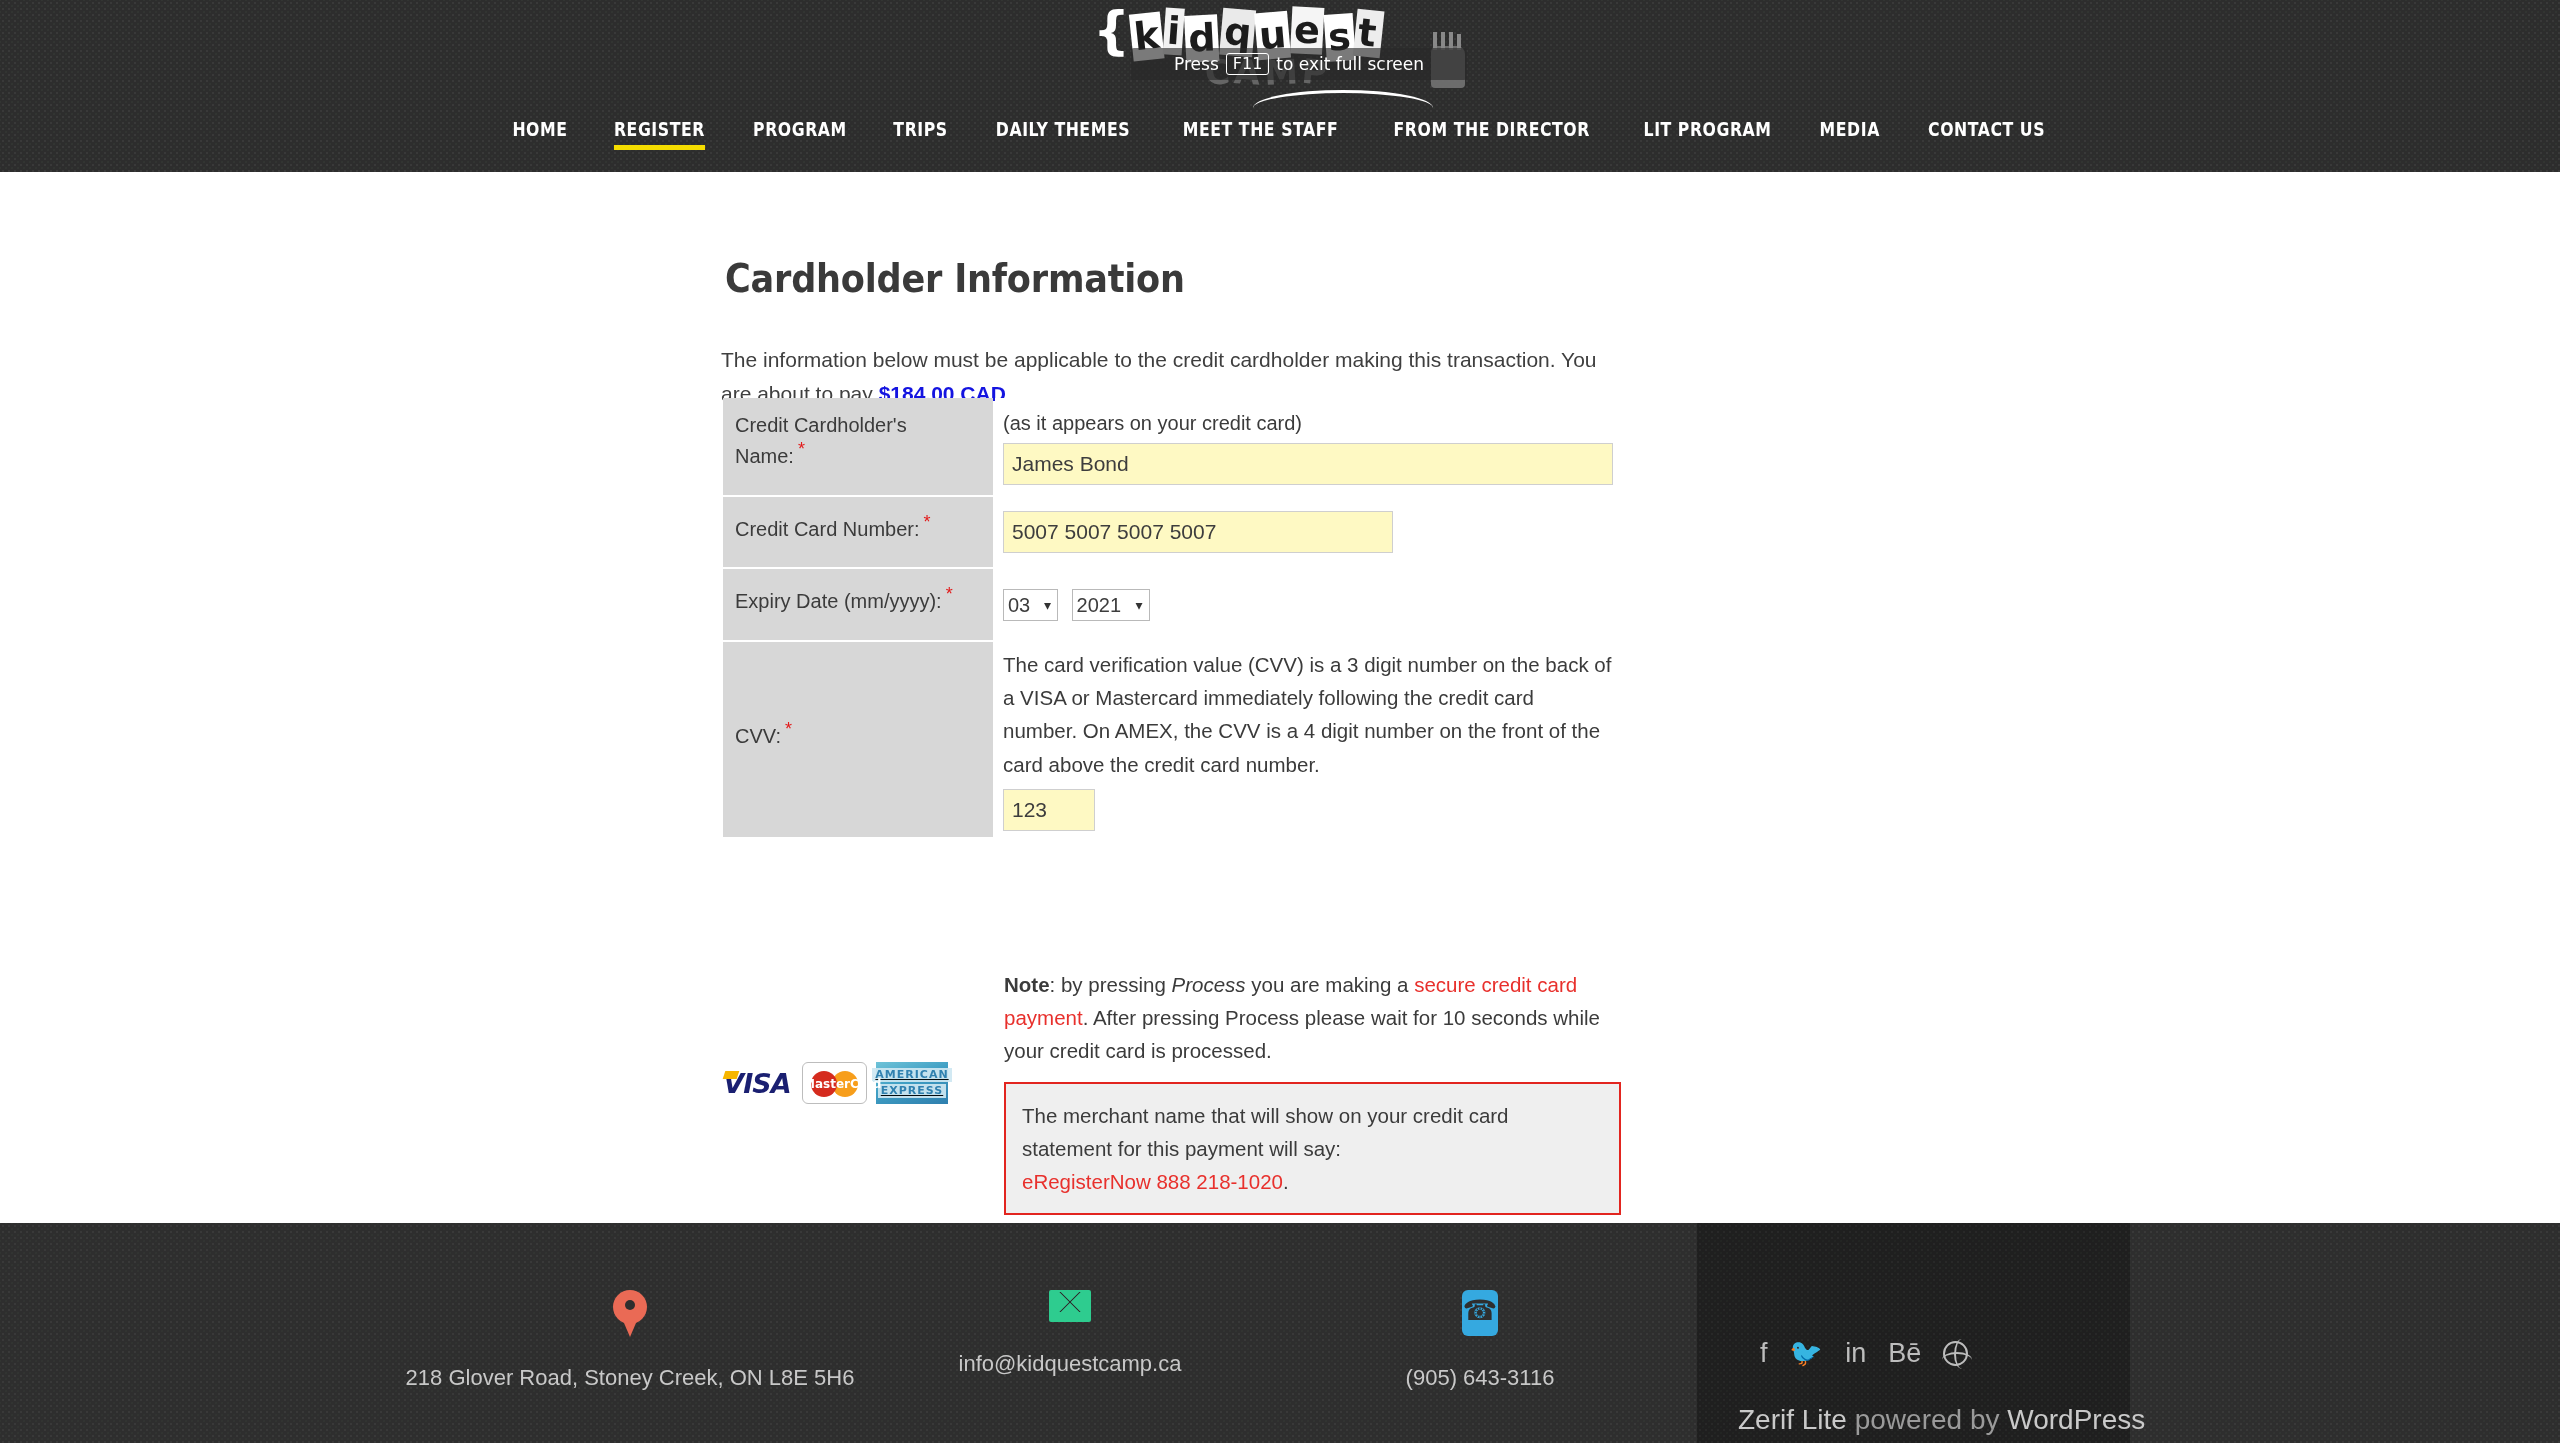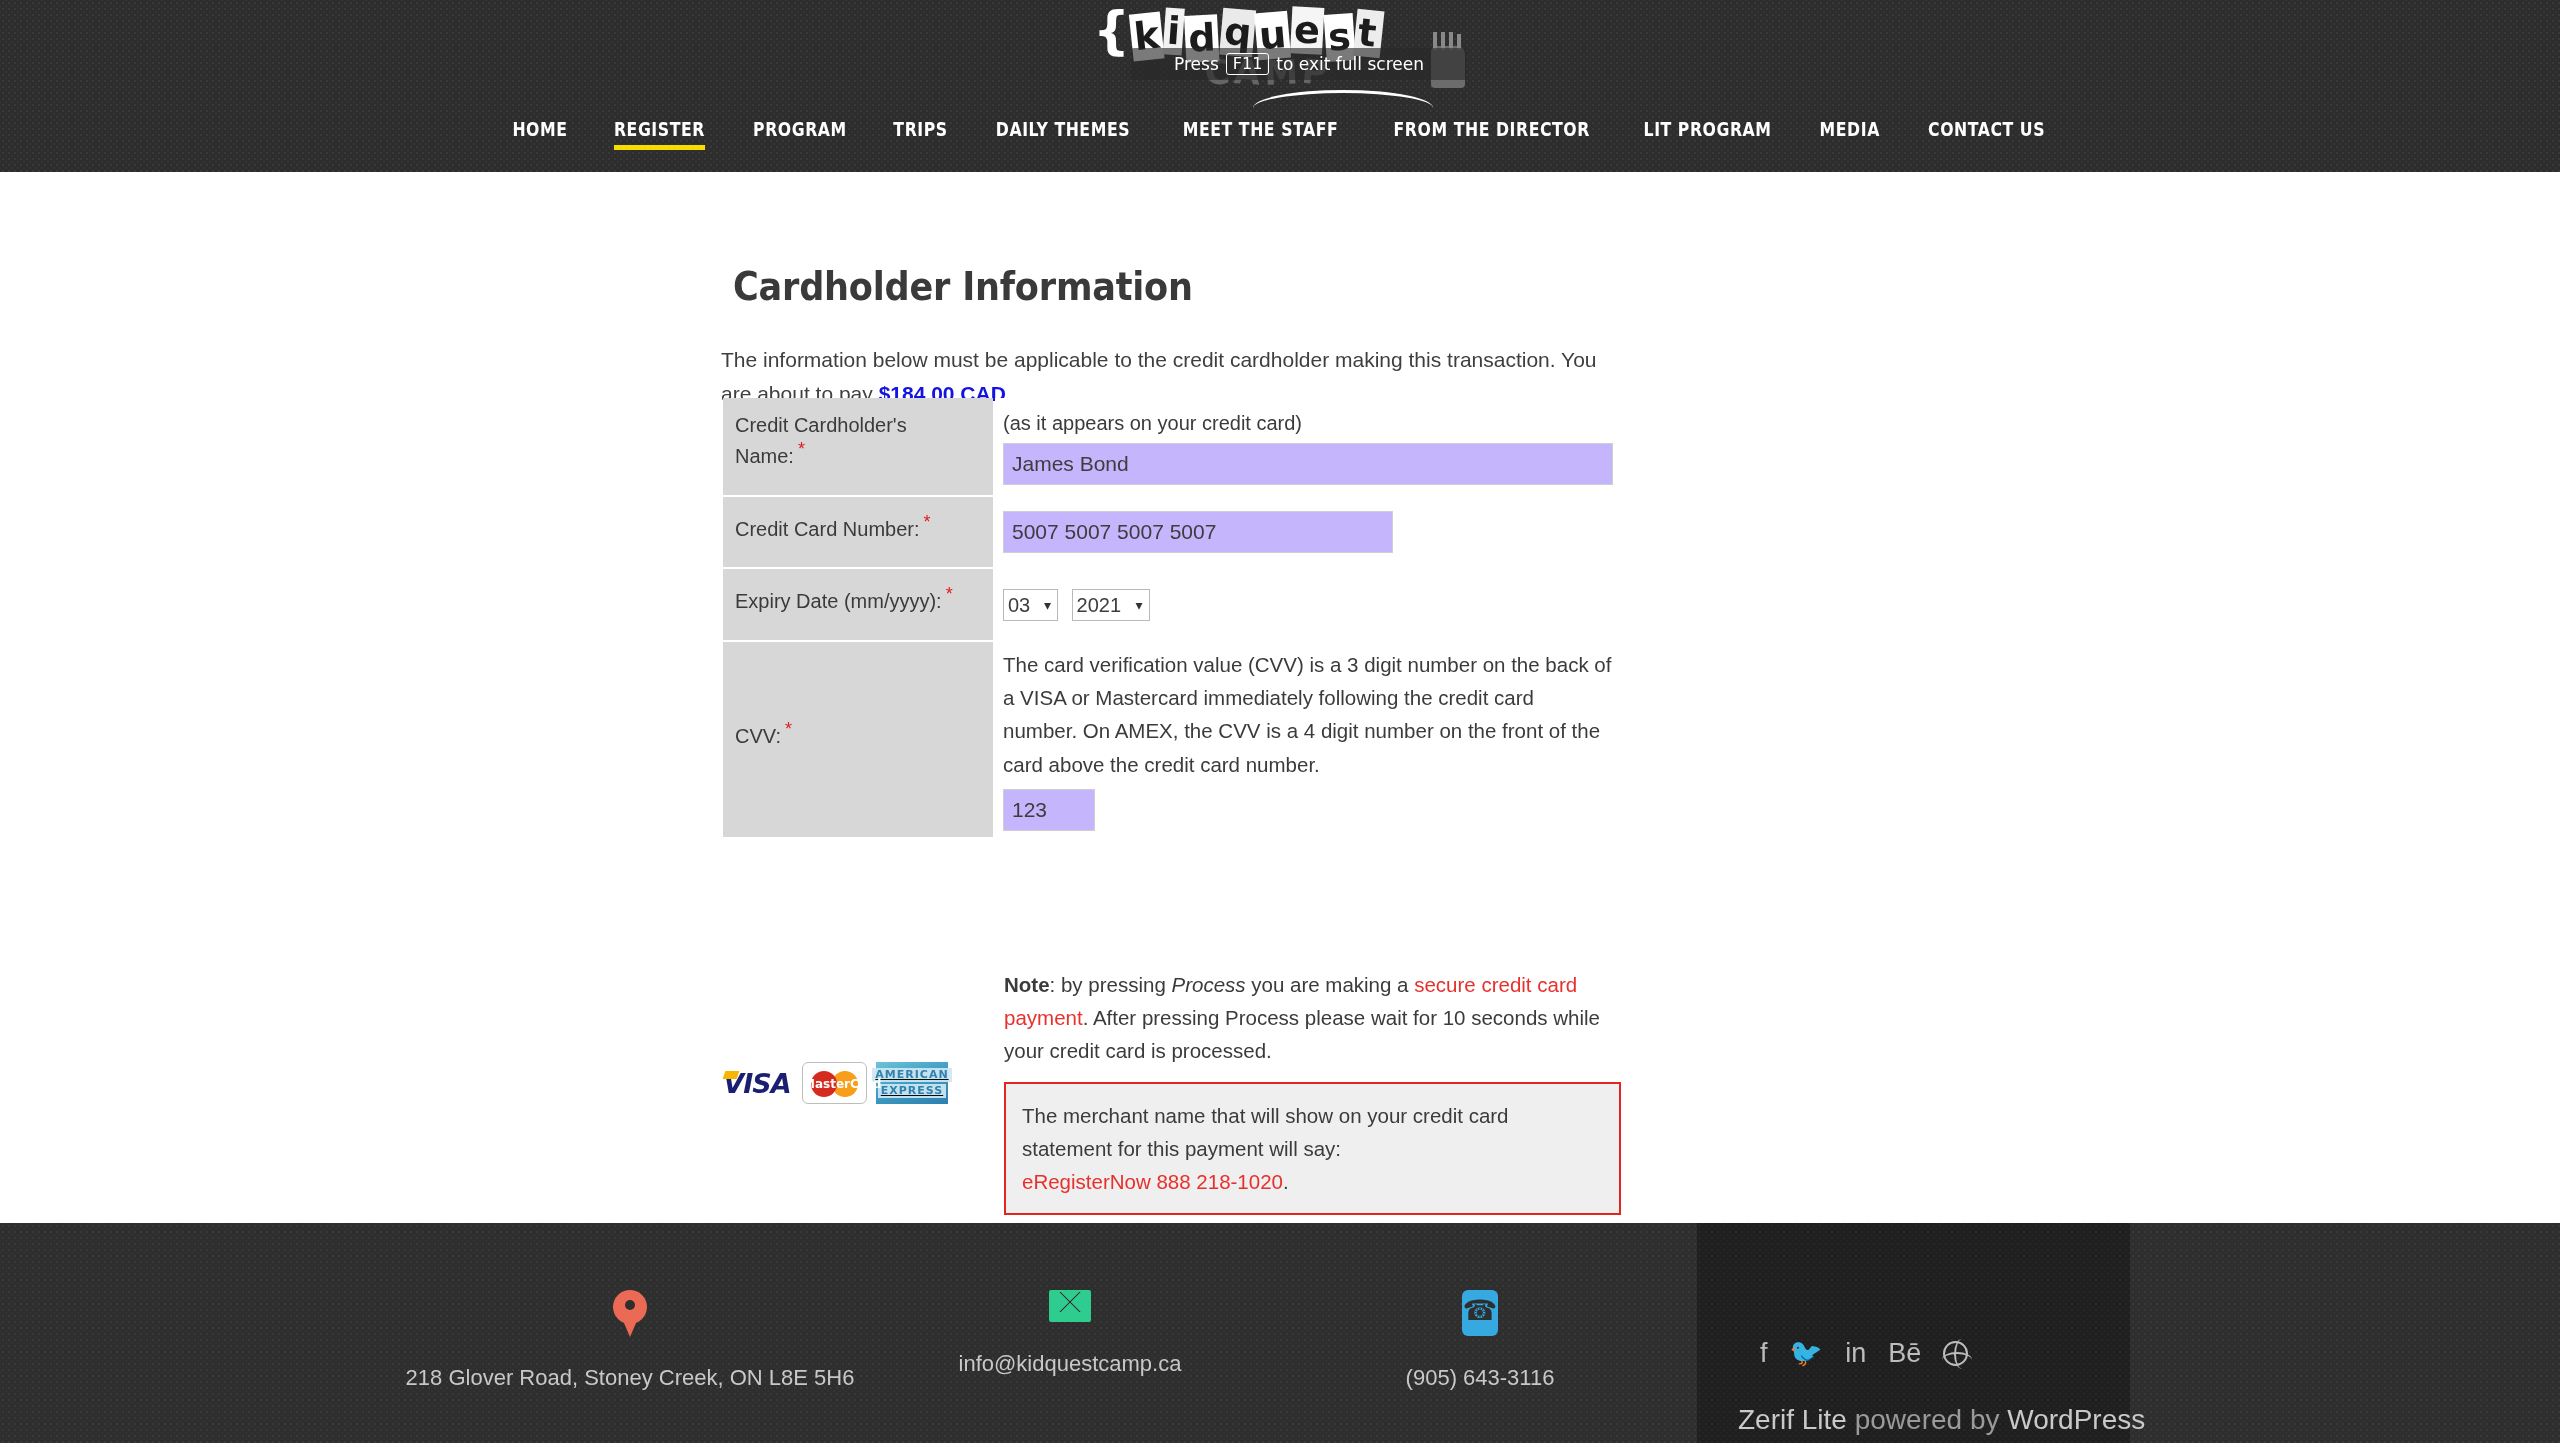--- a/index.html
+++ b/index.html
@@ -130,21 +130,21 @@
 
   
   .main{
     position:absolute; left:0; top:172px; width:2560px; height:1051px;
     background:#ffffff;
   }
   .content{
     position:absolute; left:721px; top:0; width:900px;
   }
   h1.page-title{
-    margin:12px; position:absolute; left:0; top:80px;
+    margin:4px; position:absolute; left:0; top:80px;
     font-family:"DejaVu Sans Condensed","Liberation Sans", sans-serif;
     font-size:39px; font-weight:700; color:#3a3a3a;
     letter-spacing:-.2px;
   }
   .intro{
     position:absolute; left:0; top:150px; width:890px;
     font-size:21px; line-height:1.62; color:#3f3f3f;
   }
   .intro .amount{color:#1414e0; font-weight:700;}
 
@@ -168,21 +168,21 @@
     background:#ffffff;
     padding:6px 0 6px 8px;
     font-size:20px; color:#3b3b3b;
   }
   .hint{font-size:20px; color:#3b3b3b; margin:2px 0 6px 0; line-height:1.4;}
   input.text-input{
     font-family:"Liberation Sans", sans-serif;
     font-size:21px; color:#3d3d3d;
     border:1px solid #cfcfcf;
     padding:8px 8px;
-    background:#c4b5fd; outline:none;
+    background:#fef9c3; outline:none;
   }
   #name-input{width:610px;}
   #ccnum-input{width:390px;}
   #cvv-input{width:92px;}
   select.sel{
     font-family:"Liberation Sans", sans-serif;
     font-size:20px; color:#3d3d3d;
     border:1px solid #b9b9b9; background:#fff;
     padding:4px 4px; outline:none;
     -webkit-appearance:none; appearance:none;

